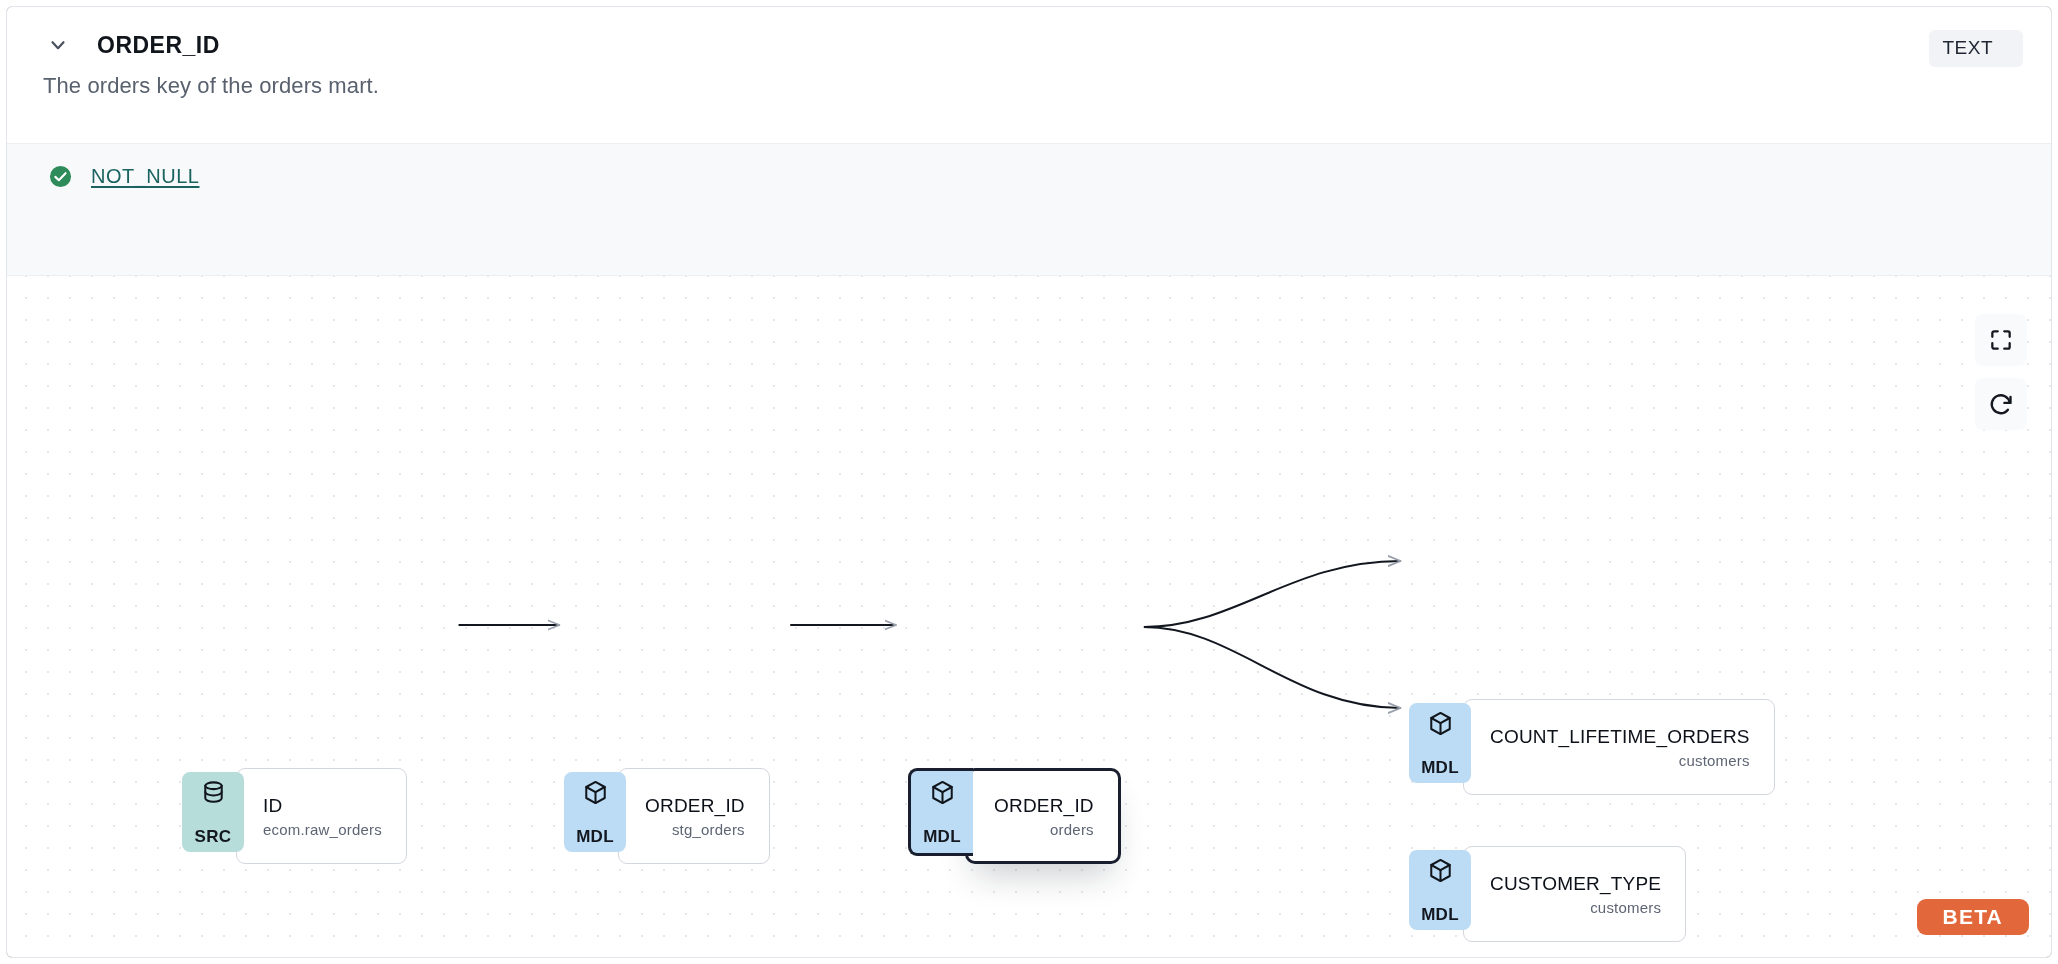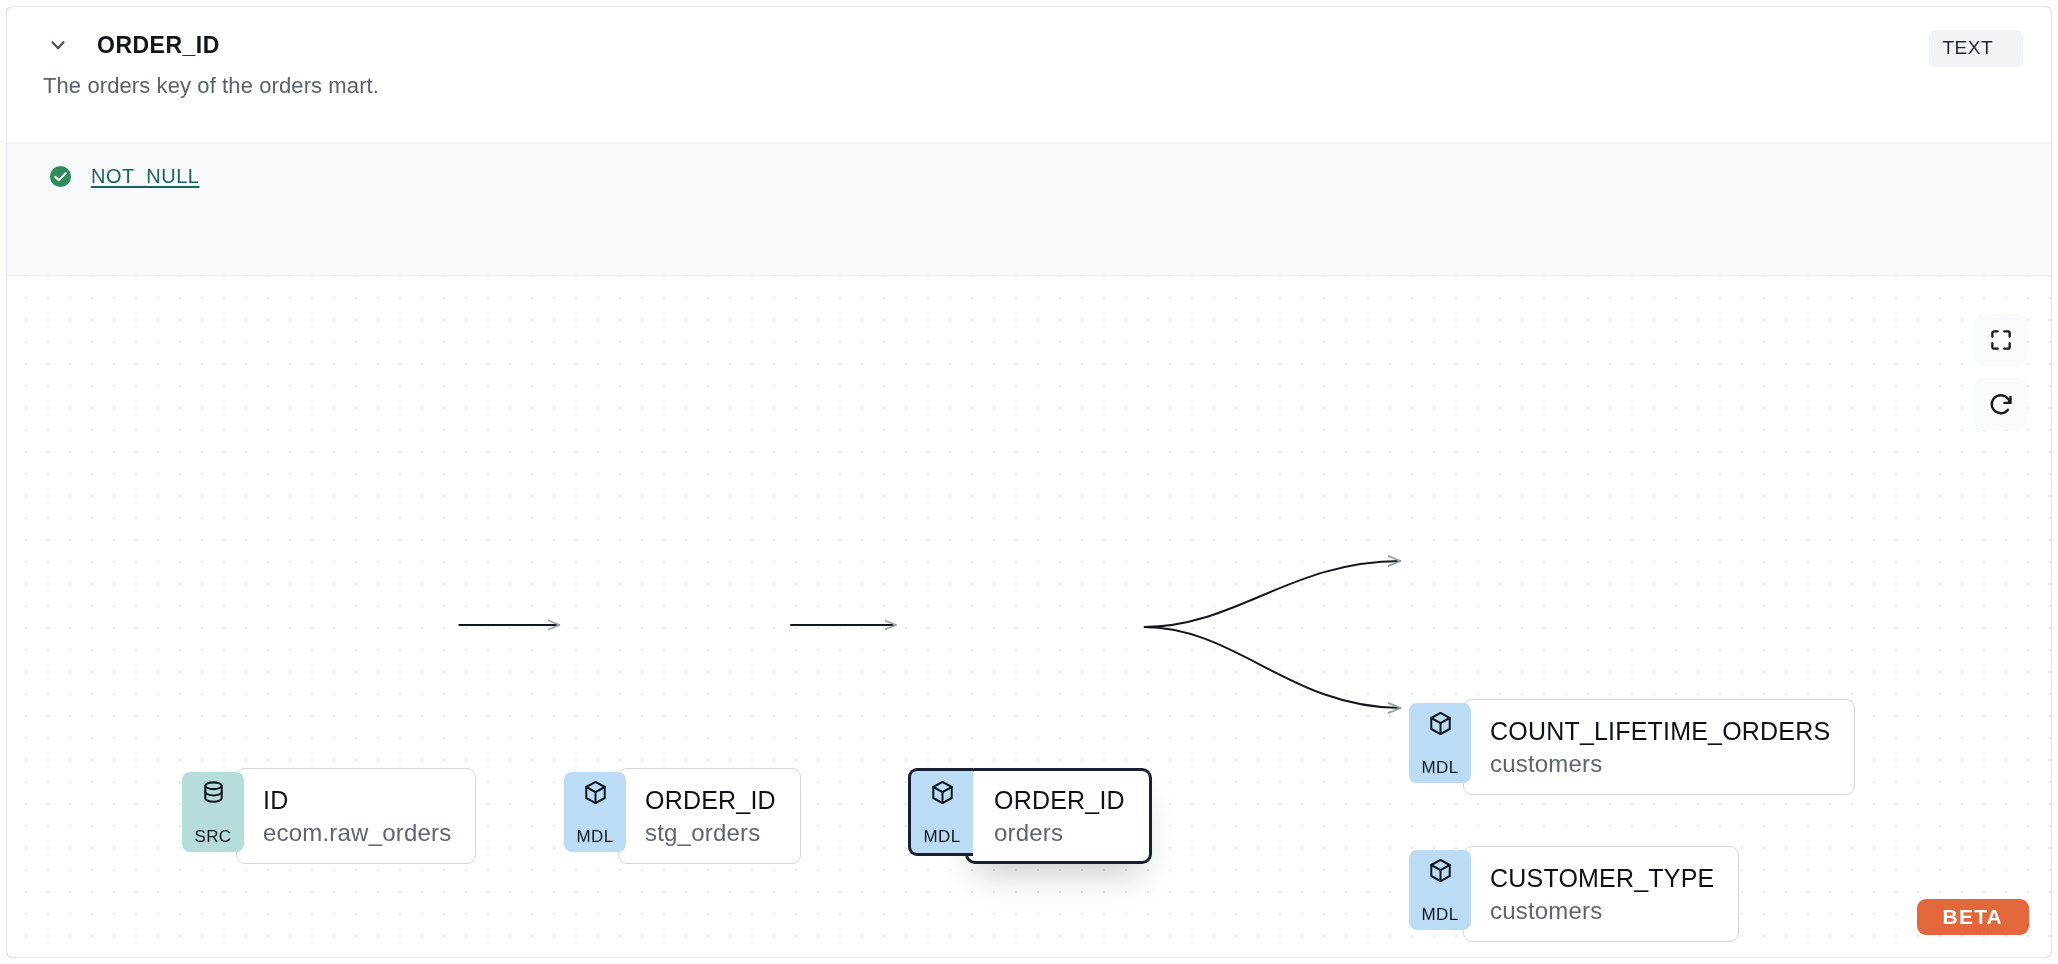--- a/index.html
+++ b/index.html
@@ -155,21 +155,21 @@
     position: relative;
     z-index: 2;
   }
   .badge-mdl { background: #bcdcf5; }
   .badge-src { background: #b7ddda; }
 
   .node-badge svg { display: block; margin-bottom: 1px; }
 
   .badge-text {
     font-size: 17px;
-    font-weight: 400;
+    font-weight: 700;
     color: #13171f;
     letter-spacing: 0.3px;
     line-height: 1;
     margin-top: 21px;
   }
 
   .node-body {
     margin-left: -8px;
     background: #ffffff;
     border: 1px solid #d2d6dd;
@@ -177,33 +177,34 @@
     padding: 14px 24px 13px 26px;
     display: flex;
     flex-direction: column;
     justify-content: center;
     position: relative;
     z-index: 1;
     min-width: 0;
   }
 
   .node-name {
-    font-size: 25px;
+    font-size: 19px;
     color: #0c1018;
     line-height: 1.15;
     white-space: nowrap;
     letter-spacing: 0.2px;
   }
 
   .node-sub {
-    font-size: 24px;
+    font-size: 15px;
     color: #5d6573;
     margin-top: 5px;
     white-space: nowrap;
     letter-spacing: 0.2px;
+    text-align: right;
   }
 
   
   .node-selected .node-body {
     border: 3px solid #191f2e;
     border-radius: 10px;
     box-shadow: 0 20px 34px -10px rgba(20,26,40,0.22);
   }
   .node-selected .node-badge {
     border: 3px solid #191f2e;

